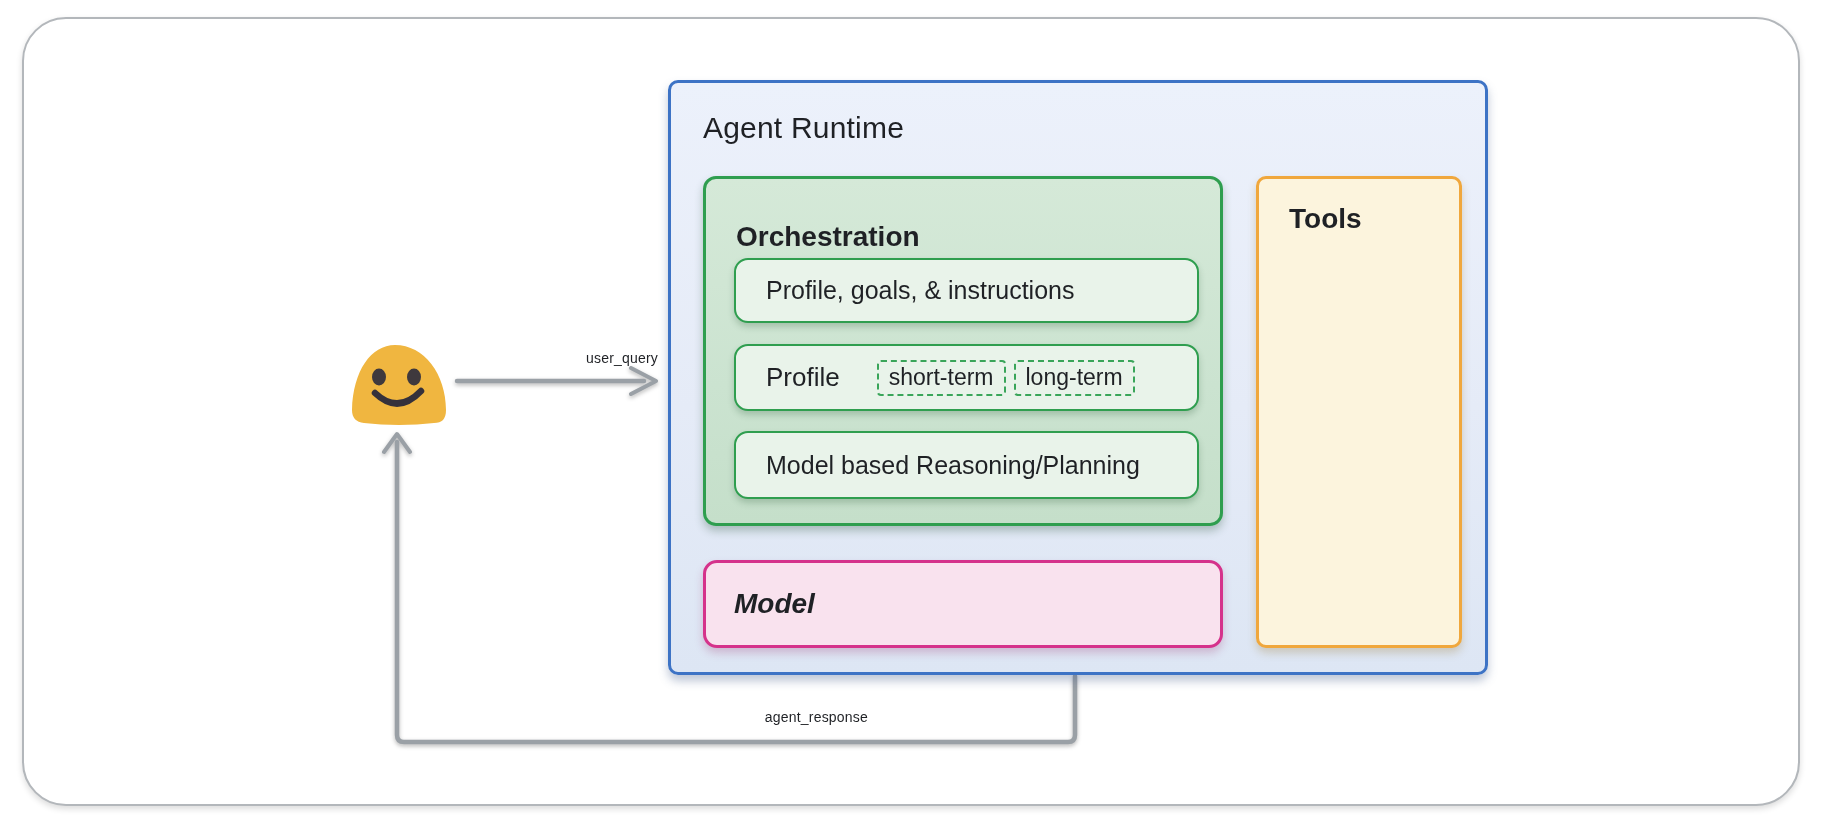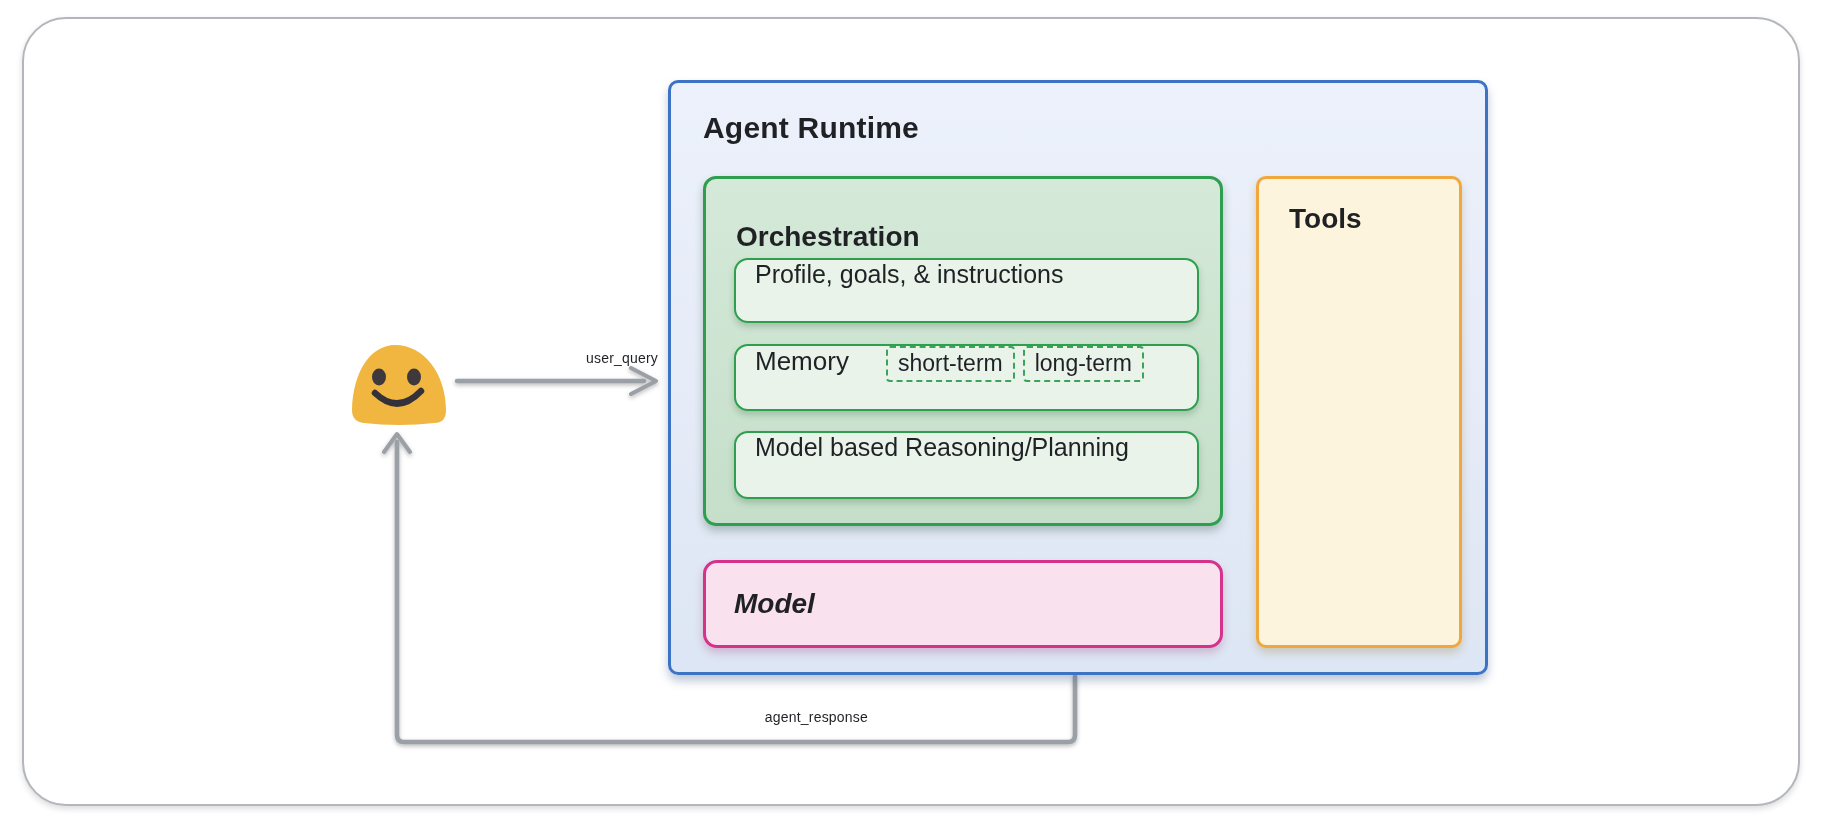--- a/index.html
+++ b/index.html
@@ -9,30 +9,30 @@
   
   .frame{left:22px;top:17px;width:1774px;height:785px;background:#ffffff;
          border:2px solid #b3b7bb;border-radius:44px;
          box-shadow:0 3px 6px rgba(0,0,0,.14);}
   
   .box{position:absolute;box-sizing:border-box;}
   .agent-runtime{left:668px;top:80px;width:820px;height:595px;
       border:3px solid #3d73c5;border-radius:10px;
       background:linear-gradient(180deg,#ecf1fb 0%,#e5ebf7 55%,#dde6f4 100%);
       box-shadow:0 6px 10px rgba(70,95,140,.35);}
-  .ar-title{position:absolute;left:32px;top:28px;font-size:30px;font-weight:700;letter-spacing:.2px;}
+  .ar-title{position:absolute;left:32px;top:28px;font-size:30px;font-weight:400;letter-spacing:.2px;}
   .orchestration{left:32px;top:93px;width:520px;height:350px;
       border:3px solid #2f9e4f;border-radius:13px;
       background:linear-gradient(180deg,#d5e9d8 0%,#cbe3d0 60%,#c5dfca 100%);
       box-shadow:0 5px 9px rgba(55,95,70,.33);}
   .orch-title{position:absolute;left:30px;top:26px;font-size:28px;font-weight:600;margin-top:16px;}
   .inner-box{position:absolute;left:28px;width:465px;box-sizing:border-box;
       border:2.5px solid #2f9e4f;border-radius:14px;background:#e9f3ea;
       box-shadow:0 4px 6px rgba(45,90,55,.25);
-      display:flex;align-items:flex-start;padding-left:19px;font-size:25px;}
+      display:flex;align-items:center;padding-left:30px;font-size:25px;}
   .ib1{top:79px;height:65px;}
   .ib2{top:165px;height:67px;}
   .ib3{top:252px;height:68px;}
   .memory-label{font-size:26px;}
   .tag{border:2px dashed #3aa55a;border-radius:4px;padding:4px 10px 5px 10px;
       font-size:23px;line-height:1;white-space:nowrap;}
   .tag1{margin-left:37px;}
   .tag2{margin-left:8px;}
   .tools{left:585px;top:93px;width:206px;height:472px;
       border:3px solid #f0a73c;border-radius:10px;background:#fcf4dd;
@@ -88,21 +88,21 @@
   <div class="ar-title">Agent Runtime</div>
 
   <div class="box orchestration">
     <div class="orch-title">Orchestration</div>
 
     <div class="inner-box ib1">
       <span>Profile, goals, &amp; instructions</span>
     </div>
 
     <div class="inner-box ib2">
-      <span class="memory-label">Memory</span>
+      <span class="memory-label">Profile</span>
       <span class="tag tag1">short-term</span>
       <span class="tag tag2">long-term</span>
     </div>
 
     <div class="inner-box ib3">
       <span>Model based Reasoning/Planning</span>
     </div>
   </div>
 
   <div class="box tools">

